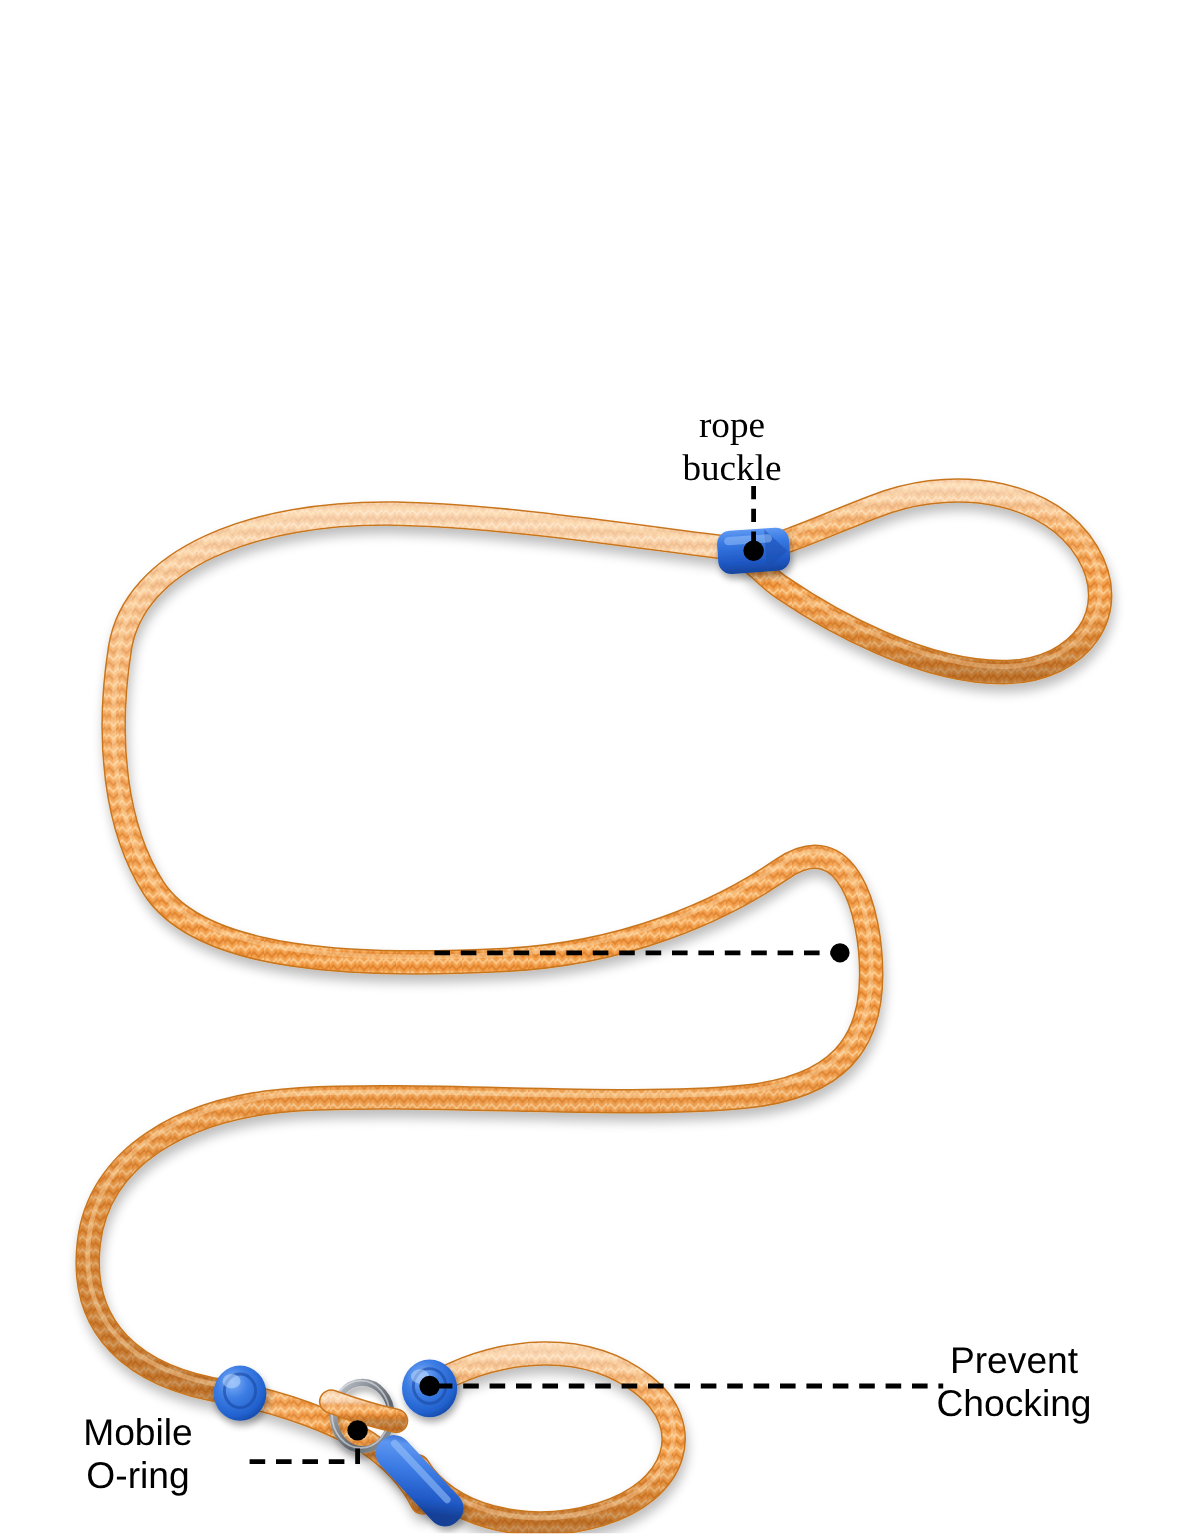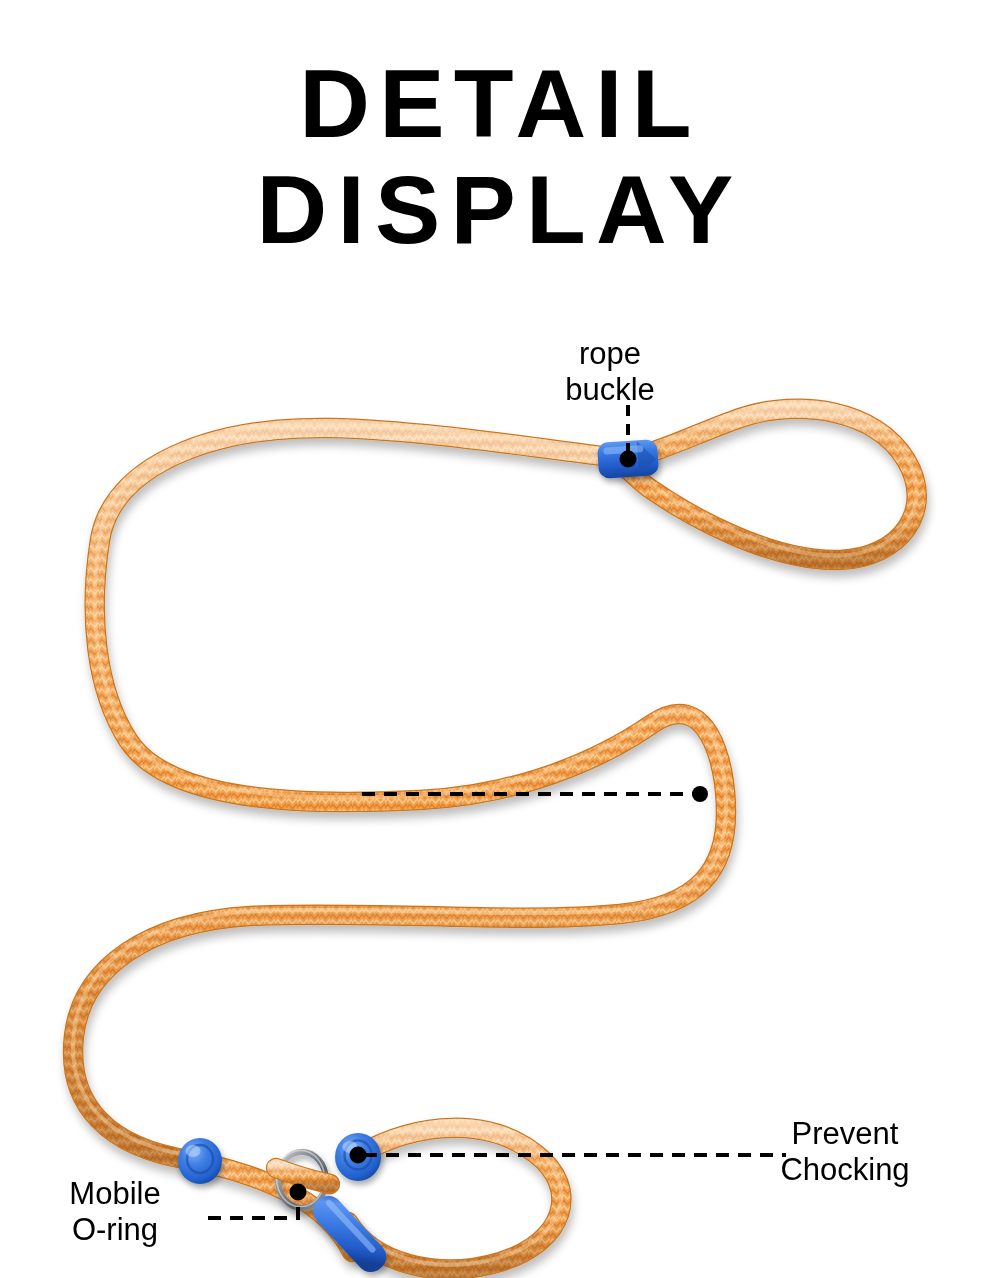--- a/index.html
+++ b/index.html
@@ -57,20 +57,21 @@
     white-space: pre-line;
     user-select: none;
   }
   .callout.center { text-align: center; }
 
   #callout-rope-buckle {
     left: 470px;
     top: 336px;
     width: 280px;
     text-align: center;
+    font-family: Liberation Serif, serif;
   }
   #callout-wear-resistant {
     left: 52px;
     top: 756px;
     width: 300px;
     text-align: center;
   }
   #callout-prevent-chocking {
     left: 700px;
     top: 1116px;
@@ -91,24 +92,20 @@
     top: 0;
     width: 1000px;
     height: 1278px;
   }
 </style>
 </head>
 <body>
 
 <div id="page">
 
-  <div class="title-block">
-    <span class="title-line l1">DETAIL</span>
-    <span class="title-line l2">DISPLAY</span>
-  </div>
 
   <svg id="stage" viewBox="0 0 1000 1278" xmlns="http://www.w3.org/2000/svg">
     <defs>
 
       <pattern id="weave" width="11" height="11" patternUnits="userSpaceOnUse" patternTransform="rotate(0)">
         <rect width="11" height="11" fill="#F3A04C"></rect>
         <path d="M -1 5.5 L 2.75 1.5 L 6.5 5.5 L 10.25 1.5 L 14 5.5" fill="none" stroke="#E2832C" stroke-width="1.7" stroke-linecap="round"></path>
         <path d="M -1 11 L 2.75 7 L 6.5 11 L 10.25 7 L 14 11" fill="none" stroke="#FBC88A" stroke-width="1.6" stroke-linecap="round"></path>
         <path d="M -1 0 L 2.75 -4 L 6.5 0 L 10.25 -4 L 14 0" fill="none" stroke="#FBC88A" stroke-width="1.6" stroke-linecap="round"></path>
       </pattern>

